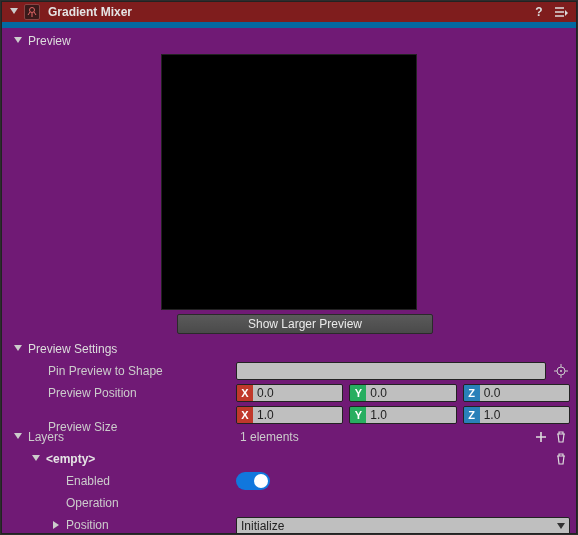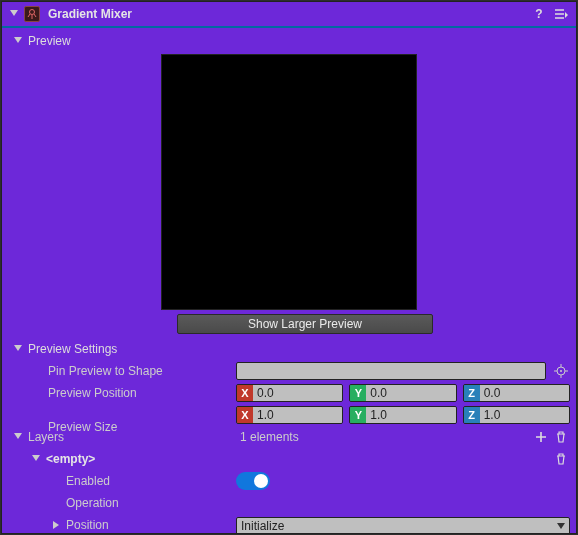--- a/index.html
+++ b/index.html
@@ -18,22 +18,22 @@
     width: 576px;
     height: 533px;
     margin: 1px;
     display: flex;
     flex-direction: column;
   }
   .title-bar {
     display: flex;
     align-items: center;
     height: 26px;
-    background: #6d28d9;
-    border-bottom: 2px solid #0369a1;
+    background: #7f1d1d;
+    border-bottom: 6px solid #0369a1;
     padding: 0 6px;
   }
   .title-expand {
     width: 12px; height: 12px;
     display: flex; align-items: center; justify-content: center;
     margin-right: 4px;
     cursor: pointer;
   }
   .app-icon {
     width: 16px; height: 16px;
@@ -42,21 +42,21 @@
     border-radius: 2px;
     display: flex; align-items: center; justify-content: center;
     margin-right: 8px;
   }
   .app-icon svg { width: 12px; height: 12px; }
   .title-text { font-weight: 600; color: #e5e5e5; flex: 1; }
   .title-right { display: flex; align-items: center; gap: 4px; }
   .title-right .icon-btn { width: 18px; height: 18px; display:flex; align-items:center; justify-content:center; cursor:pointer; color:#ddd;}
   .content {
     flex: 1;
-    background: #6d28d9;
+    background: #701a75;
     padding: 4px 6px;
     overflow: hidden;
   }
   .row { display: flex; align-items: center; min-height: 20px; }
   .caret {
     width: 12px; height: 12px;
     display:inline-flex; align-items:center; justify-content:center;
     cursor:pointer; margin-right:4px;
   }
   .section-header { font-size: 12px; color: #dddddd; padding: 2px 0 4px 0; }

